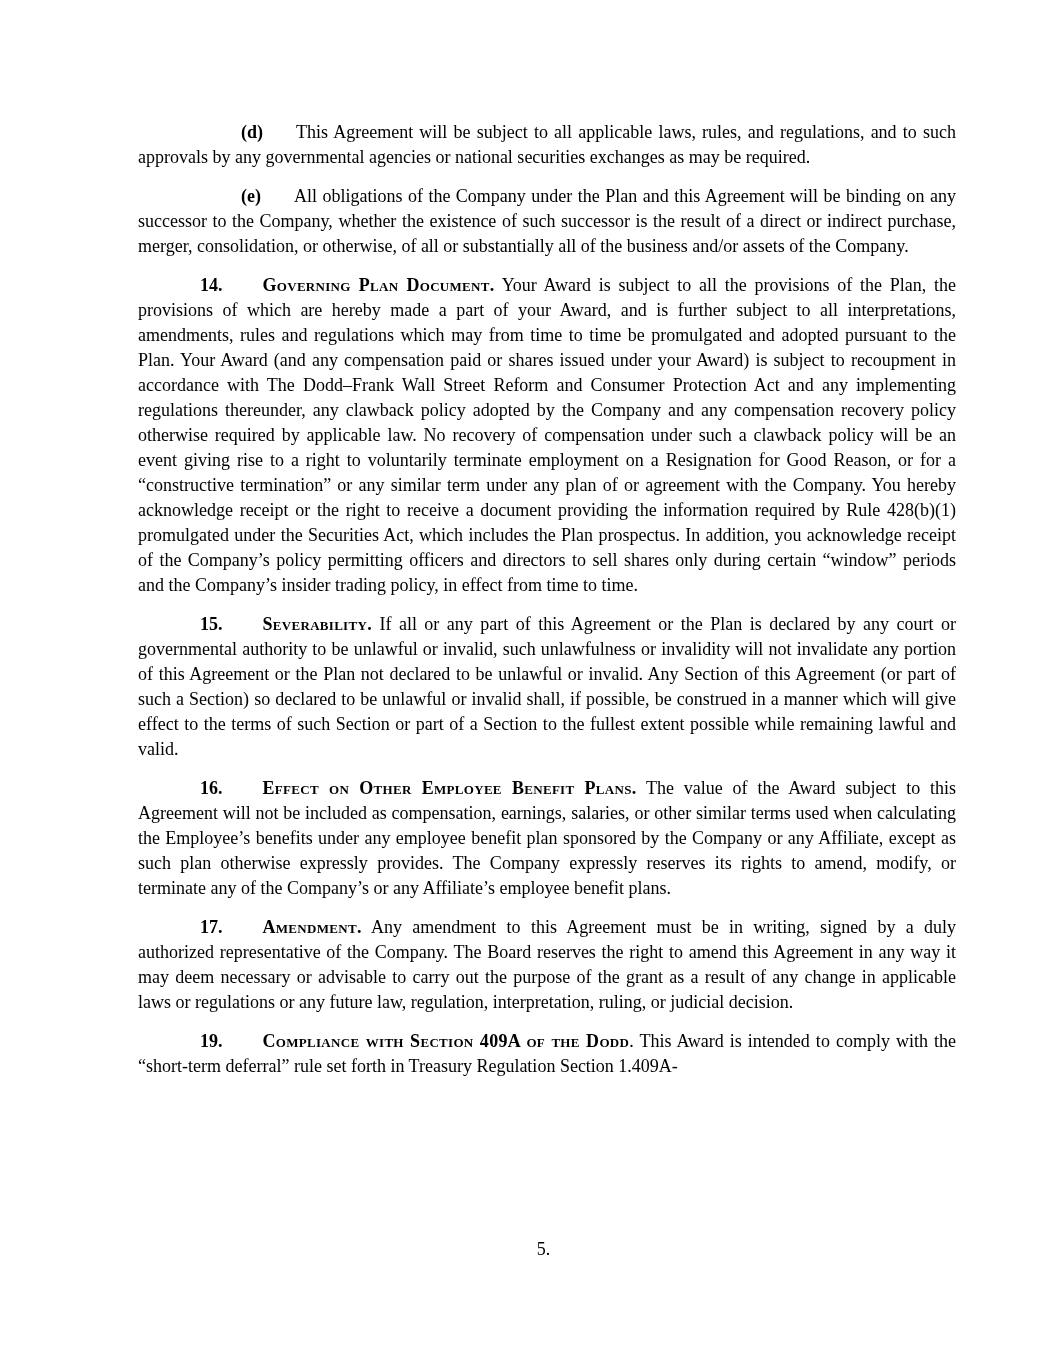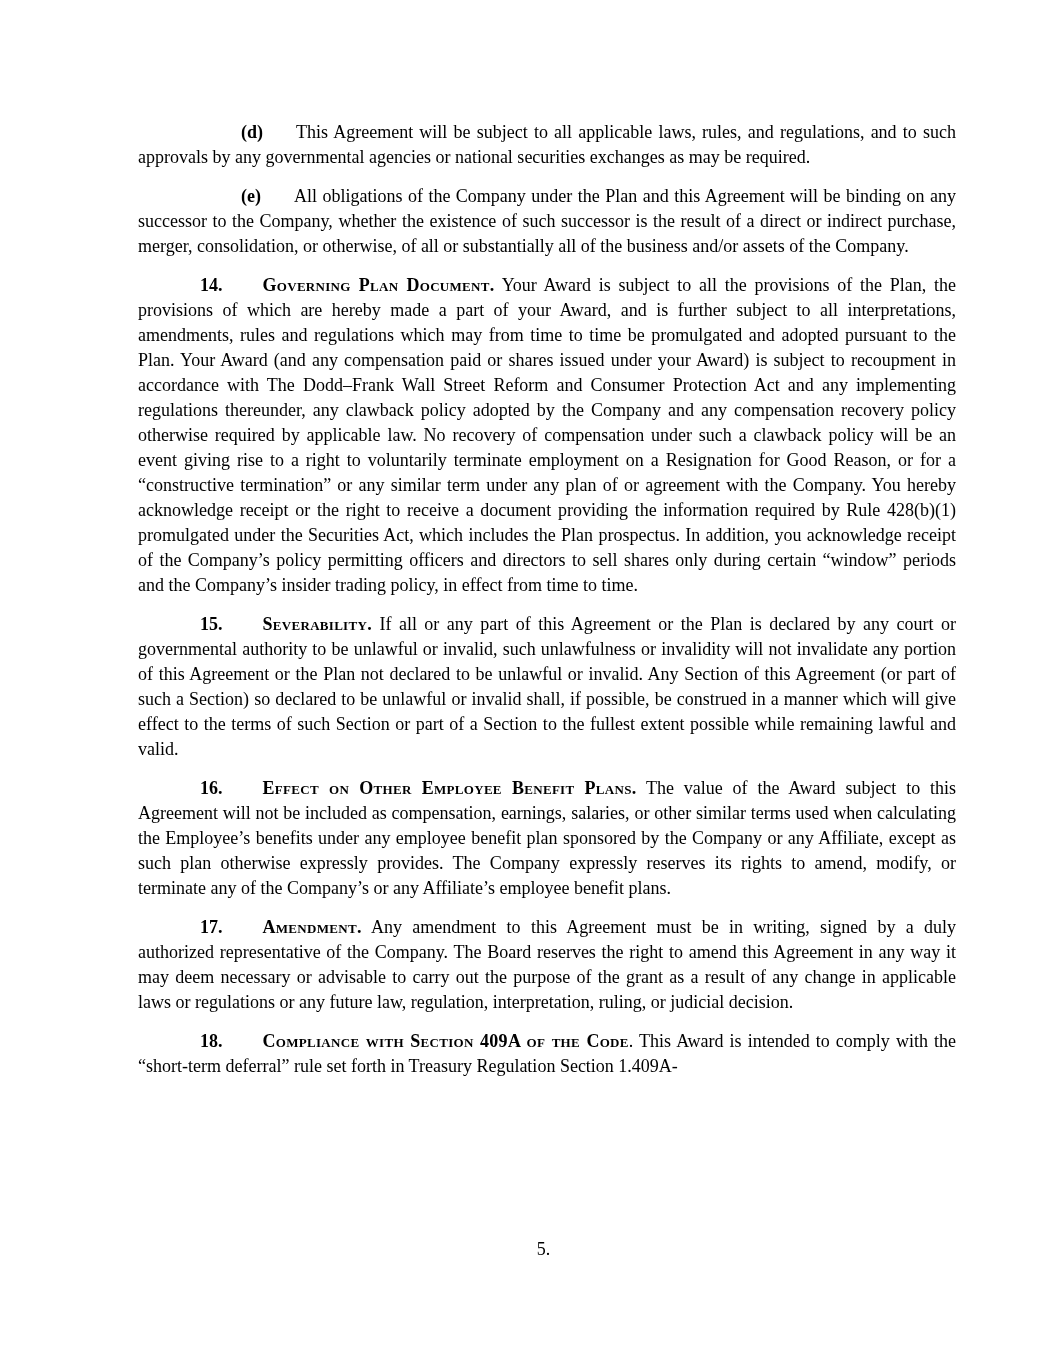--- a/index.html
+++ b/index.html
@@ -62,17 +62,17 @@
   <p class="para lettered"><span class="bold-label">(e)</span><span class="tab-letter"></span><span>All obligations of the Company under the Plan and this Agreement will be binding on any successor to the Company, whether the existence of such successor is the result of a direct or indirect purchase, merger, consolidation, or otherwise, of all or substantially all of the business and/or assets of the Company.</span></p>
 
   <p class="para numbered"><span class="bold-label">14.</span><span class="tab-number"></span><span class="section-heading">Governing Plan Document.</span><span class="heading-trail"></span> <span>Your Award is subject to all the provisions of the Plan, the provisions of which are hereby made a part of your Award, and is further subject to all interpretations, amendments, rules and regulations which may from time to time be promulgated and adopted pursuant to the Plan. Your Award (and any compensation paid or shares issued under your Award) is subject to recoupment in accordance with The Dodd–Frank Wall Street Reform and Consumer Protection Act and any implementing regulations thereunder, any clawback policy adopted by the Company and any compensation recovery policy otherwise required by applicable law. No recovery of compensation under such a clawback policy will be an event giving rise to a right to voluntarily terminate employment on a Resignation for Good Reason, or for a “constructive termination” or any similar term under any plan of or agreement with the Company. You hereby acknowledge receipt or the right to receive a document providing the information required by Rule 428(b)(1) promulgated under the Securities Act, which includes the Plan prospectus. In addition, you acknowledge receipt of the Company’s policy permitting officers and directors to sell shares only during certain “window” periods and the Company’s insider trading policy, in effect from time to time.</span></p>
 
   <p class="para numbered"><span class="bold-label">15.</span><span class="tab-number"></span><span class="section-heading">Severability.</span><span class="heading-trail"></span> <span>If all or any part of this Agreement or the Plan is declared by any court or governmental authority to be unlawful or invalid, such unlawfulness or invalidity will not invalidate any portion of this Agreement or the Plan not declared to be unlawful or invalid. Any Section of this Agreement (or part of such a Section) so declared to be unlawful or invalid shall, if possible, be construed in a manner which will give effect to the terms of such Section or part of a Section to the fullest extent possible while remaining lawful and valid.</span></p>
 
   <p class="para numbered"><span class="bold-label">16.</span><span class="tab-number"></span><span class="section-heading">Effect on Other Employee Benefit Plans.</span><span class="heading-trail"></span> <span>The value of the Award subject to this Agreement will not be included as compensation, earnings, salaries, or other similar terms used when calculating the Employee’s benefits under any employee benefit plan sponsored by the Company or any Affiliate, except as such plan otherwise expressly provides. The Company expressly reserves its rights to amend, modify, or terminate any of the Company’s or any Affiliate’s employee benefit plans.</span></p>
 
   <p class="para numbered"><span class="bold-label">17.</span><span class="tab-number"></span><span class="section-heading">Amendment.</span><span class="heading-trail"></span> <span>Any amendment to this Agreement must be in writing, signed by a duly authorized representative of the Company. The Board reserves the right to amend this Agreement in any way it may deem necessary or advisable to carry out the purpose of the grant as a result of any change in applicable laws or regulations or any future law, regulation, interpretation, ruling, or judicial decision.</span></p>
 
-  <p class="para numbered"><span class="bold-label">18.</span><span class="tab-number"></span><span class="section-heading">Compliance with Section 409A of the Code</span><span class="heading-trail">.</span> <span>This Award is intended to comply with the “short-term deferral” rule set forth in Treasury Regulation Section 1.409A-</span></p>
+  <p class="para numbered"><span class="bold-label">19.</span><span class="tab-number"></span><span class="section-heading">Compliance with Section 409A of the Dodd</span><span class="heading-trail">.</span> <span>This Award is intended to comply with the “short-term deferral” rule set forth in Treasury Regulation Section 1.409A-</span></p>
 
   <div class="page-number">5.</div>
 
 </div>
 
 </body></html>

